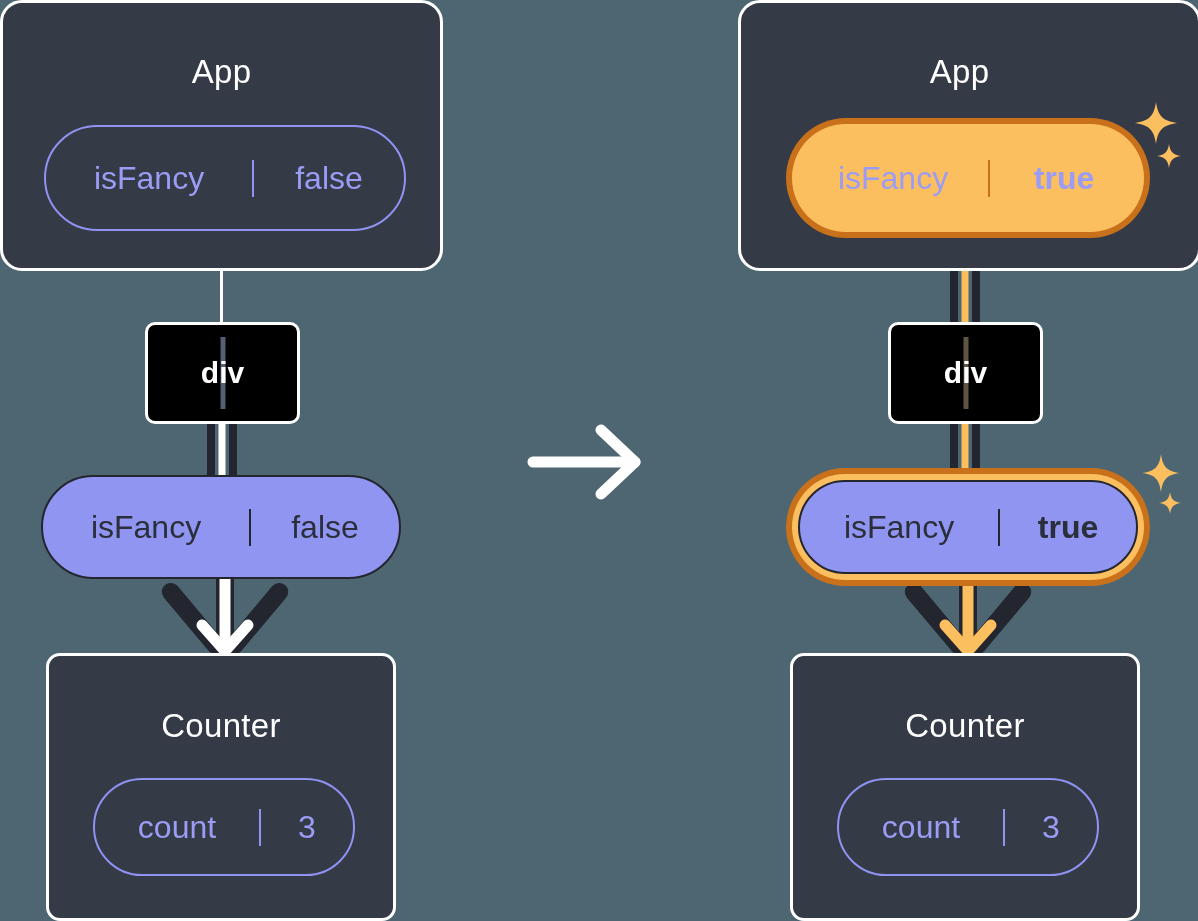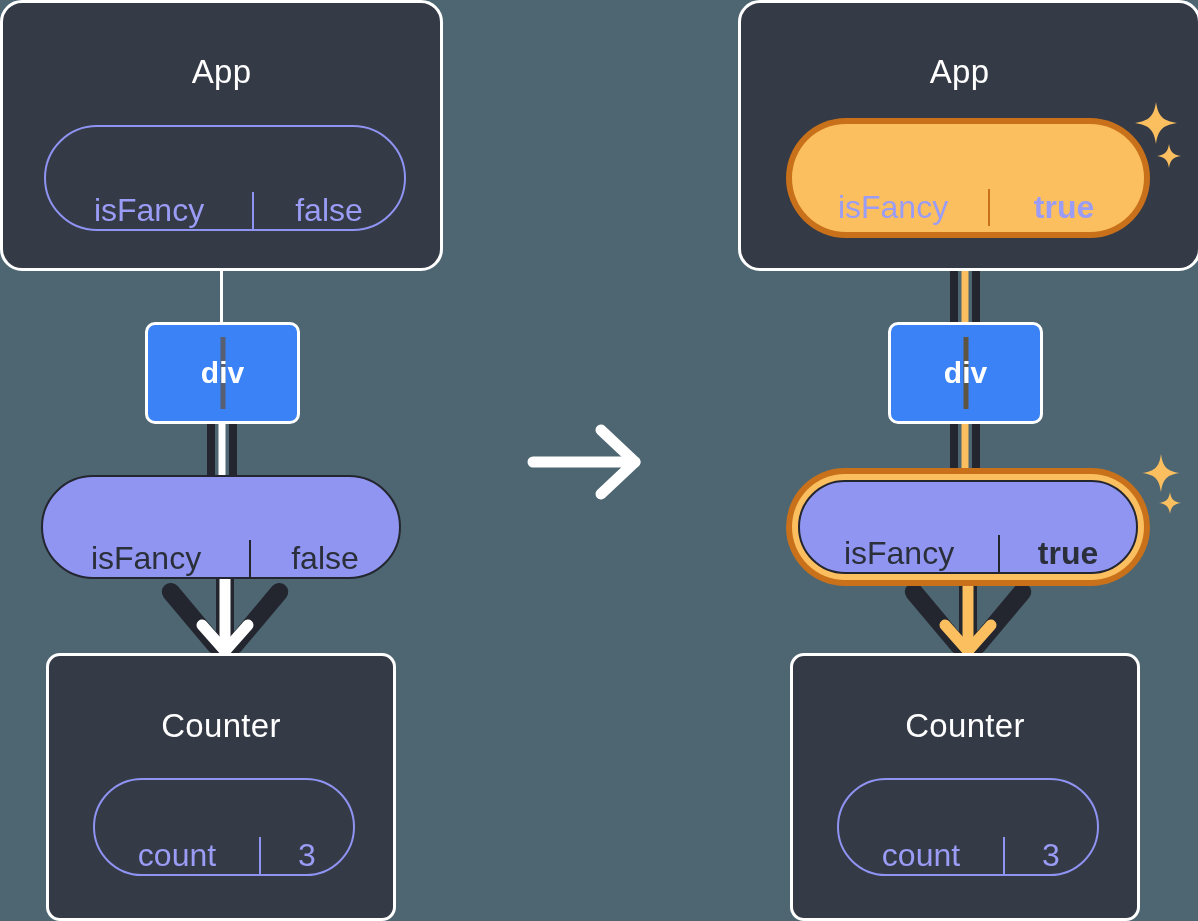--- a/index.html
+++ b/index.html
@@ -25,21 +25,21 @@
     position:absolute;
     left:0;right:0;
     text-align:center;
     color:#ffffff;
     font-size:33px;
     font-weight:400;
     letter-spacing:.3px;
   }
   .divbox{
     position:absolute;
-    background:#3b82f6;
+    background:#000000;
     border:3px solid #ffffff;
     border-radius:10px;
     box-sizing:border-box;
     display:flex;align-items:center;justify-content:center;
     color:#ffffff;font-size:30px;font-weight:700;
     z-index:7;
   }
   .divbox span{position:relative;z-index:3;}
   
   .divbox::before{
@@ -48,21 +48,21 @@
     top:12px;bottom:12px;width:5px;
     z-index:1;
   }
   .divbox.left::before{background:#565f73;}
   .divbox.right::before{background:#5e5442;}
 
   
   .pill{
     position:absolute;
     box-sizing:border-box;
-    display:flex;align-items:flex-end;
+    display:flex;align-items:center;
     border-radius:999px;
     z-index:9;
   }
   .pill .cell{
     display:flex;align-items:center;justify-content:center;
     box-sizing:border-box;
     white-space:nowrap;
   }
   
   .pill.ghost{

